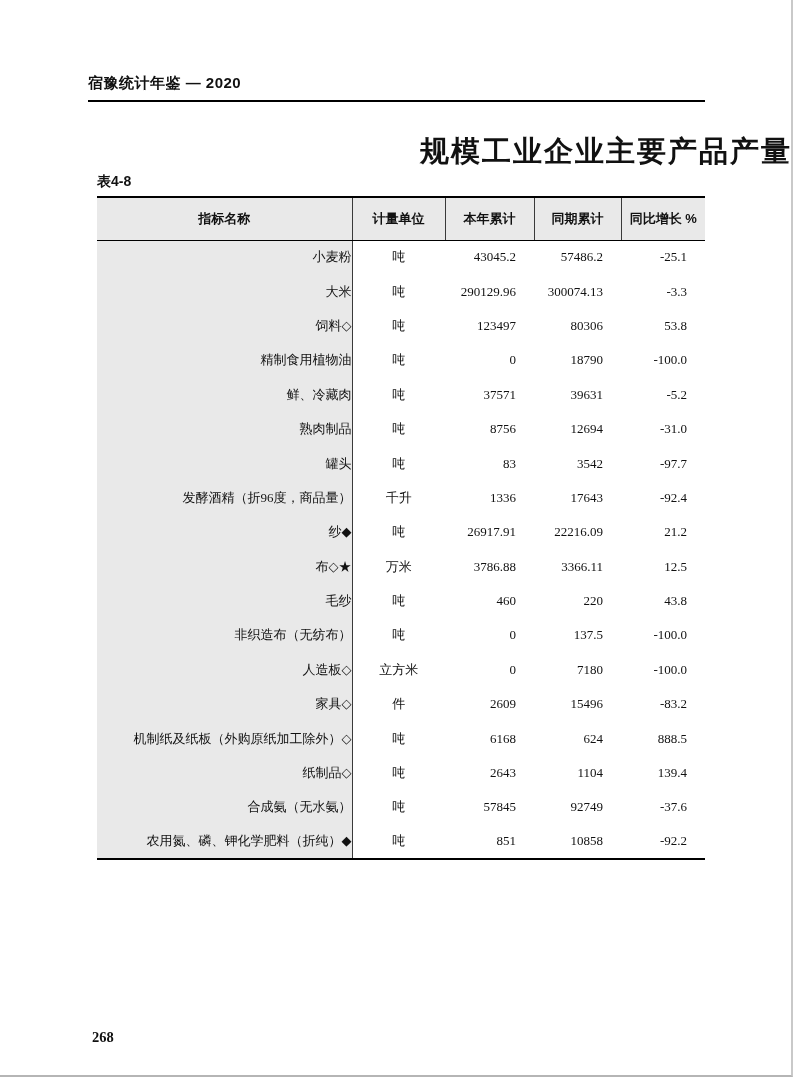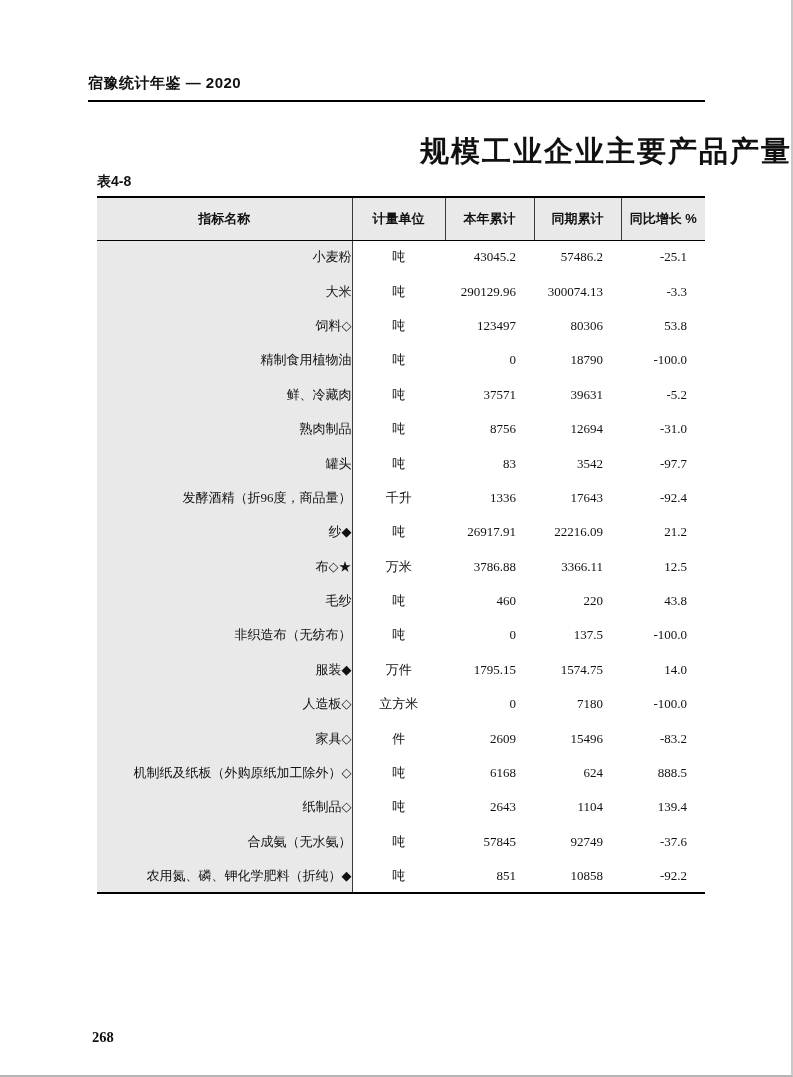--- a/index.html
+++ b/index.html
@@ -197,27 +197,20 @@
           <td class="c-num">43.8</td>
         </tr>
         <tr>
           <td class="c-label">非织造布（无纺布）</td>
           <td class="c-unit">吨</td>
           <td class="c-num">0</td>
           <td class="c-num">137.5</td>
           <td class="c-num">-100.0</td>
         </tr>
         <tr>
-          <td class="c-label">服装◆</td>
-          <td class="c-unit">万件</td>
-          <td class="c-num">1795.15</td>
-          <td class="c-num">1574.75</td>
-          <td class="c-num">14.0</td>
-        </tr>
-        <tr>
           <td class="c-label">人造板◇</td>
           <td class="c-unit">立方米</td>
           <td class="c-num">0</td>
           <td class="c-num">7180</td>
           <td class="c-num">-100.0</td>
         </tr>
         <tr>
           <td class="c-label">家具◇</td>
           <td class="c-unit">件</td>
           <td class="c-num">2609</td>

